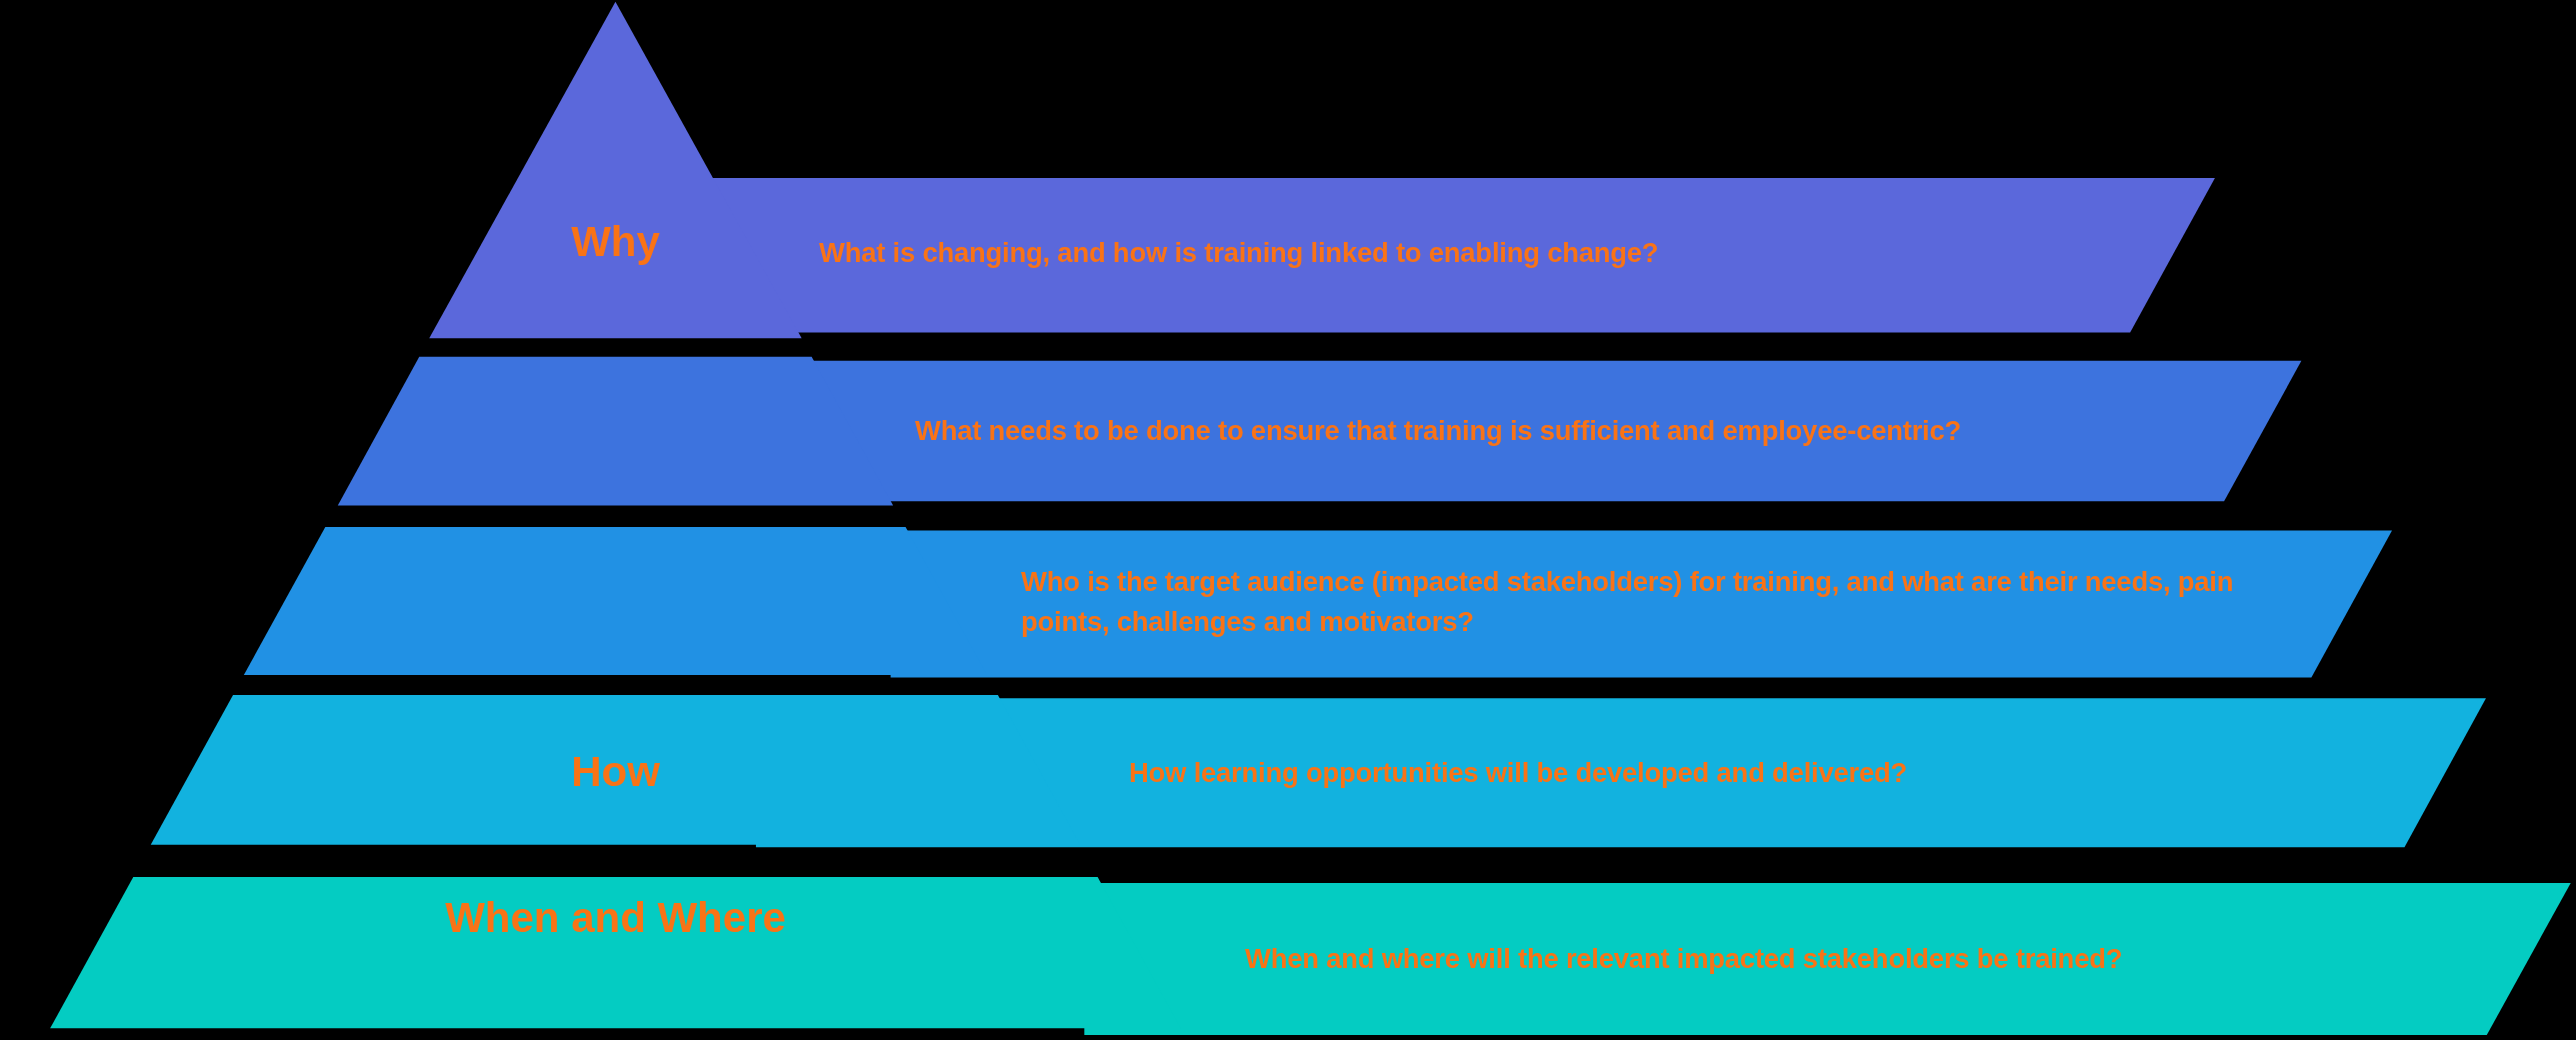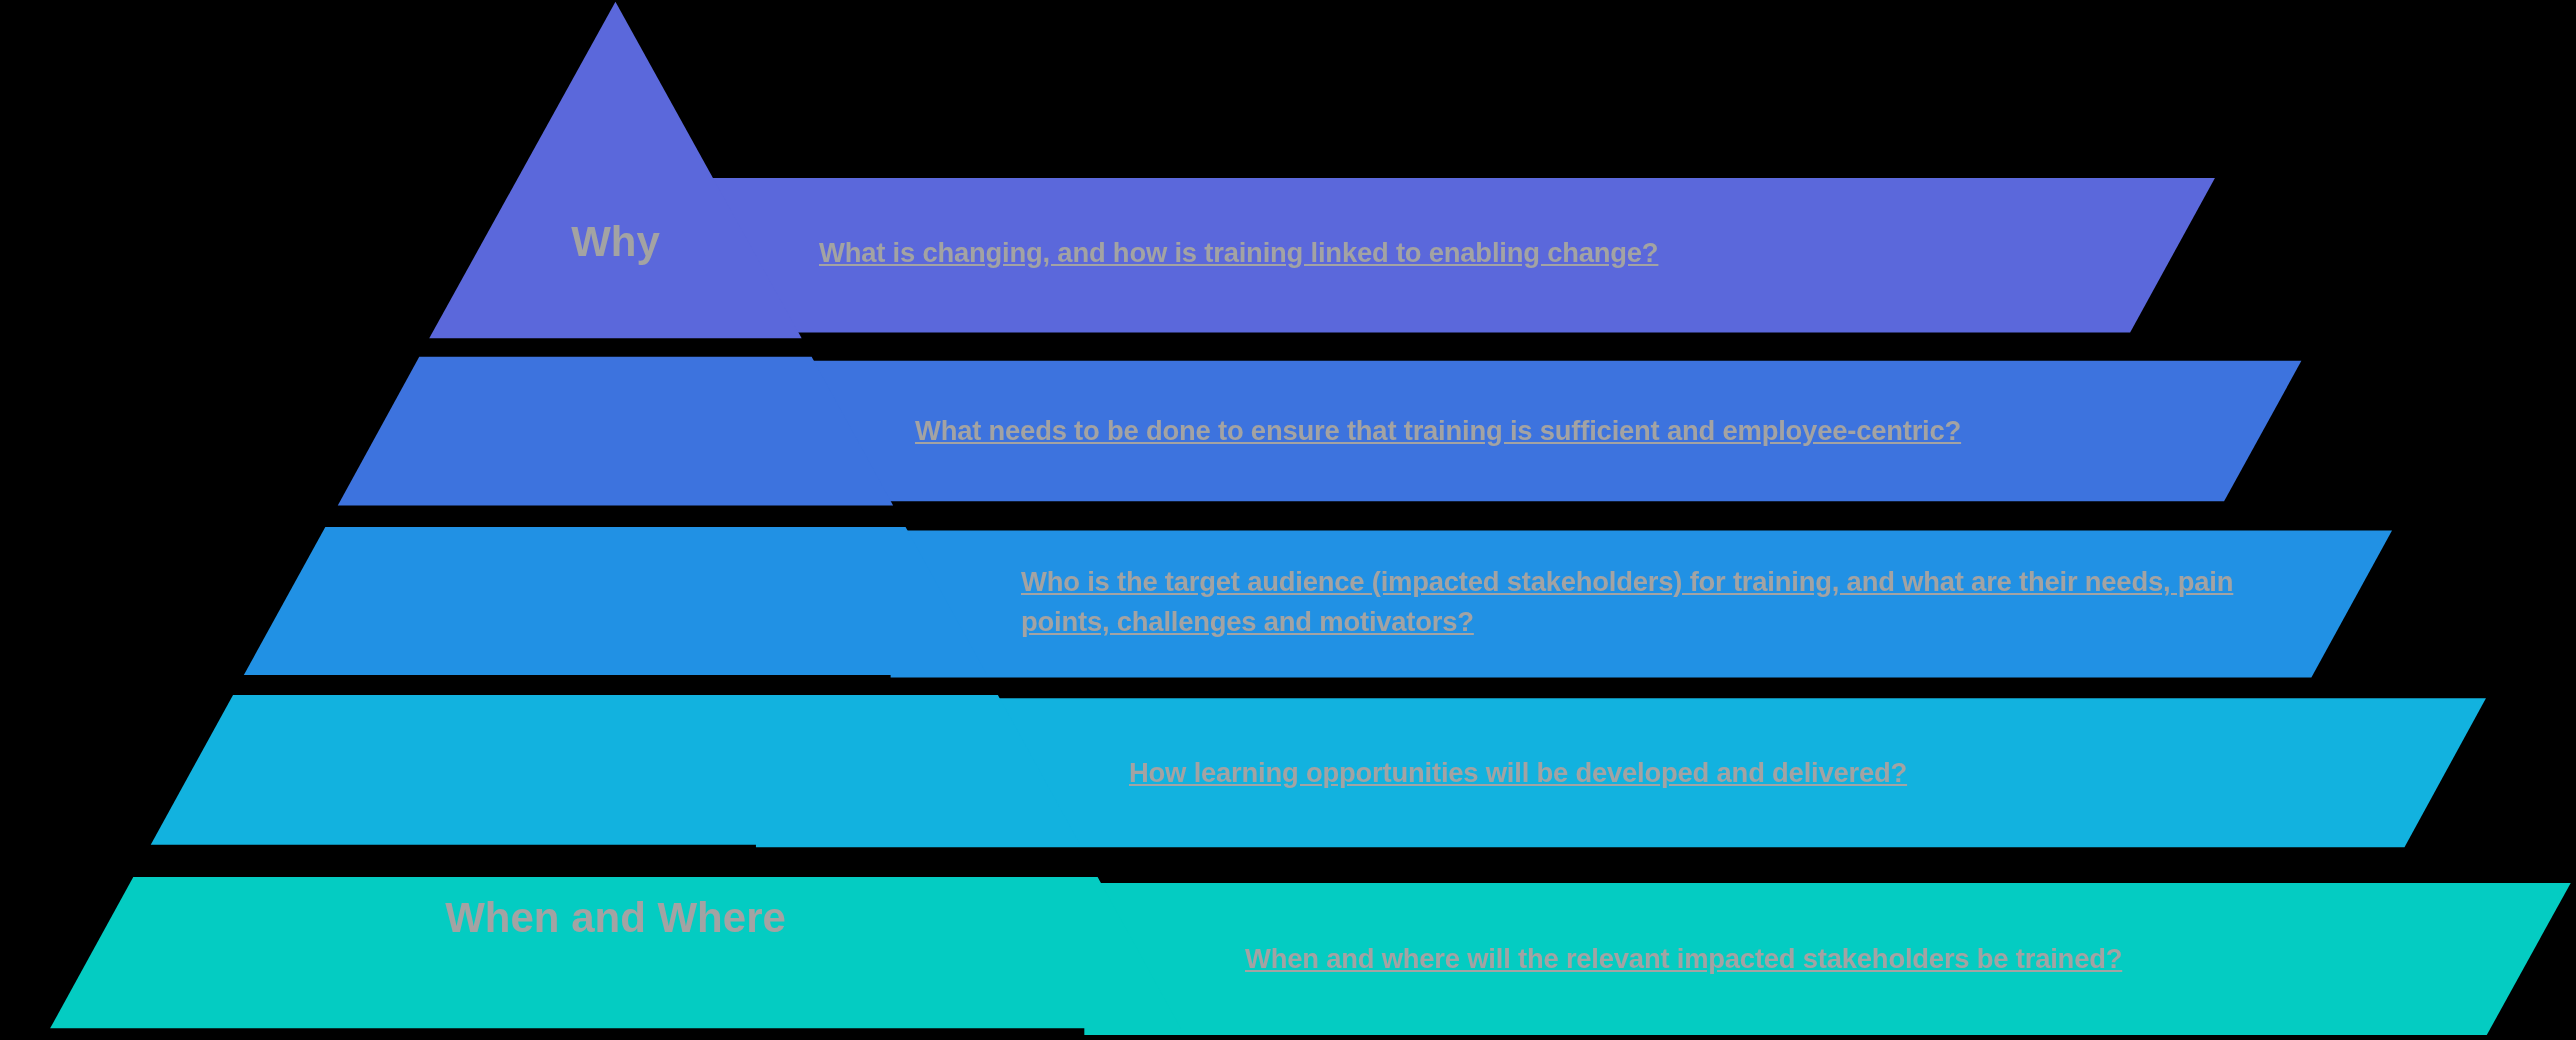--- a/index.html
+++ b/index.html
@@ -18,38 +18,37 @@
   #pyramid-svg {
     position: absolute;
     left: 0;
     top: 0;
     width: 2576px;
     height: 1040px;
     display: block;
   }
   .overlay-text {
     position: absolute;
-    color: #a3a3a3;
+    color: #f97316;
     font-weight: 700;
     white-space: pre-line;
   }
   .level-label {
     left: 283px;
     width: 665px;
     text-align: center;
     font-size: 42px;
     line-height: 53px;
     letter-spacing: 0px;
   }
   .level-question {
     font-size: 27.4px;
     line-height: 40px;
     letter-spacing: -0.2px;
     width: 1455px;
-    text-decoration: underline;
   }
 </style>
 </head>
 <body>
 
 <div id="stage">
 
   <svg id="pyramid-svg" viewBox="0 0 3098 1251" xmlns="http://www.w3.org/2000/svg">
 
     <polygon points="838,214 2664,214 2562,400 838,400" fill="#5B68DB"></polygon>
@@ -62,20 +61,21 @@
     <polygon points="391,634 1089,634 1187,812 293,812" fill="#2191E4"></polygon>
 
     <polygon points="909,840 2990,840 2892,1019 909,1019" fill="#12B2DF"></polygon>
     <polygon points="280,836 1200,836 1299,1016 181,1016" fill="#12B2DF"></polygon>
 
     <polygon points="1304,1062 3092,1062 2991,1245 1304,1245" fill="#04CCC2"></polygon>
     <polygon points="160,1055 1320,1055 1420,1237 60,1237" fill="#04CCC2"></polygon>
   </svg>
 
   <div class="overlay-text level-label" style="top:215px">Why</div>
+  <div class="overlay-text level-label" style="top:745px">How</div>
   <div class="overlay-text level-label" style="top:891px">When and Where</div>
 
   <div class="overlay-text level-question" style="left:819px; top:233px">What is changing, and how is training linked to enabling change?</div>
   <div class="overlay-text level-question" style="left:915px; top:411px">What needs to be done to ensure that training is sufficient and employee-centric?</div>
   <div class="overlay-text level-question" style="left:1021px; top:562px">Who is the target audience (impacted stakeholders) for training, and what are their needs, pain
 points, challenges and motivators?</div>
   <div class="overlay-text level-question" style="left:1129px; top:753px">How learning opportunities will be developed and delivered?</div>
   <div class="overlay-text level-question" style="left:1245px; top:939px">When and where will the relevant impacted stakeholders be trained?</div>
 
 </div>

